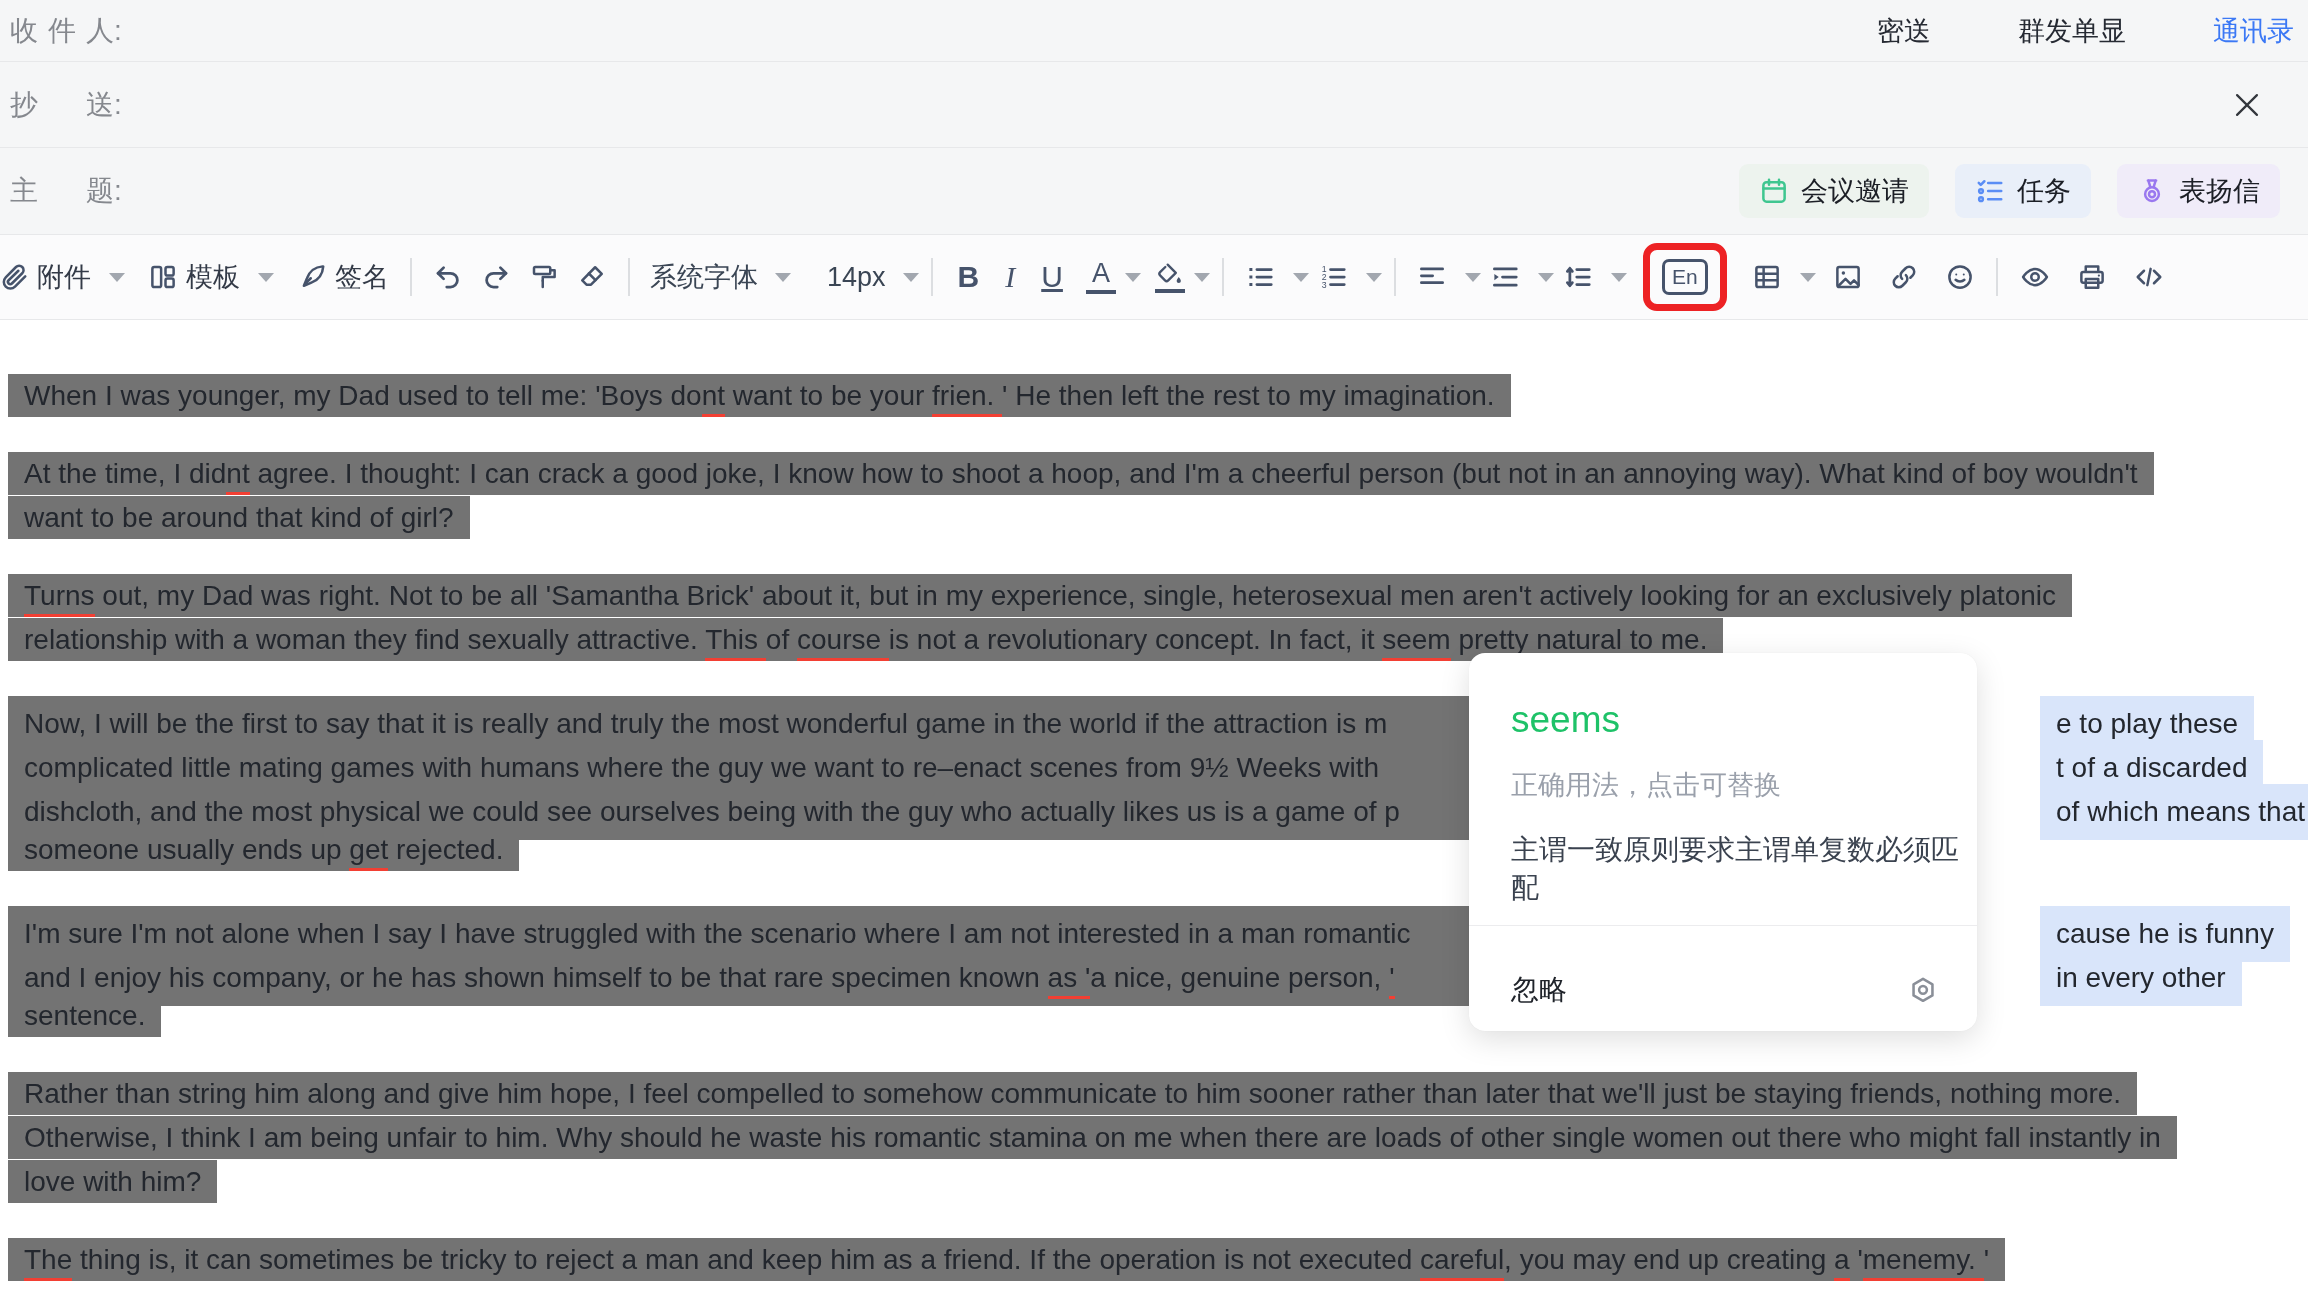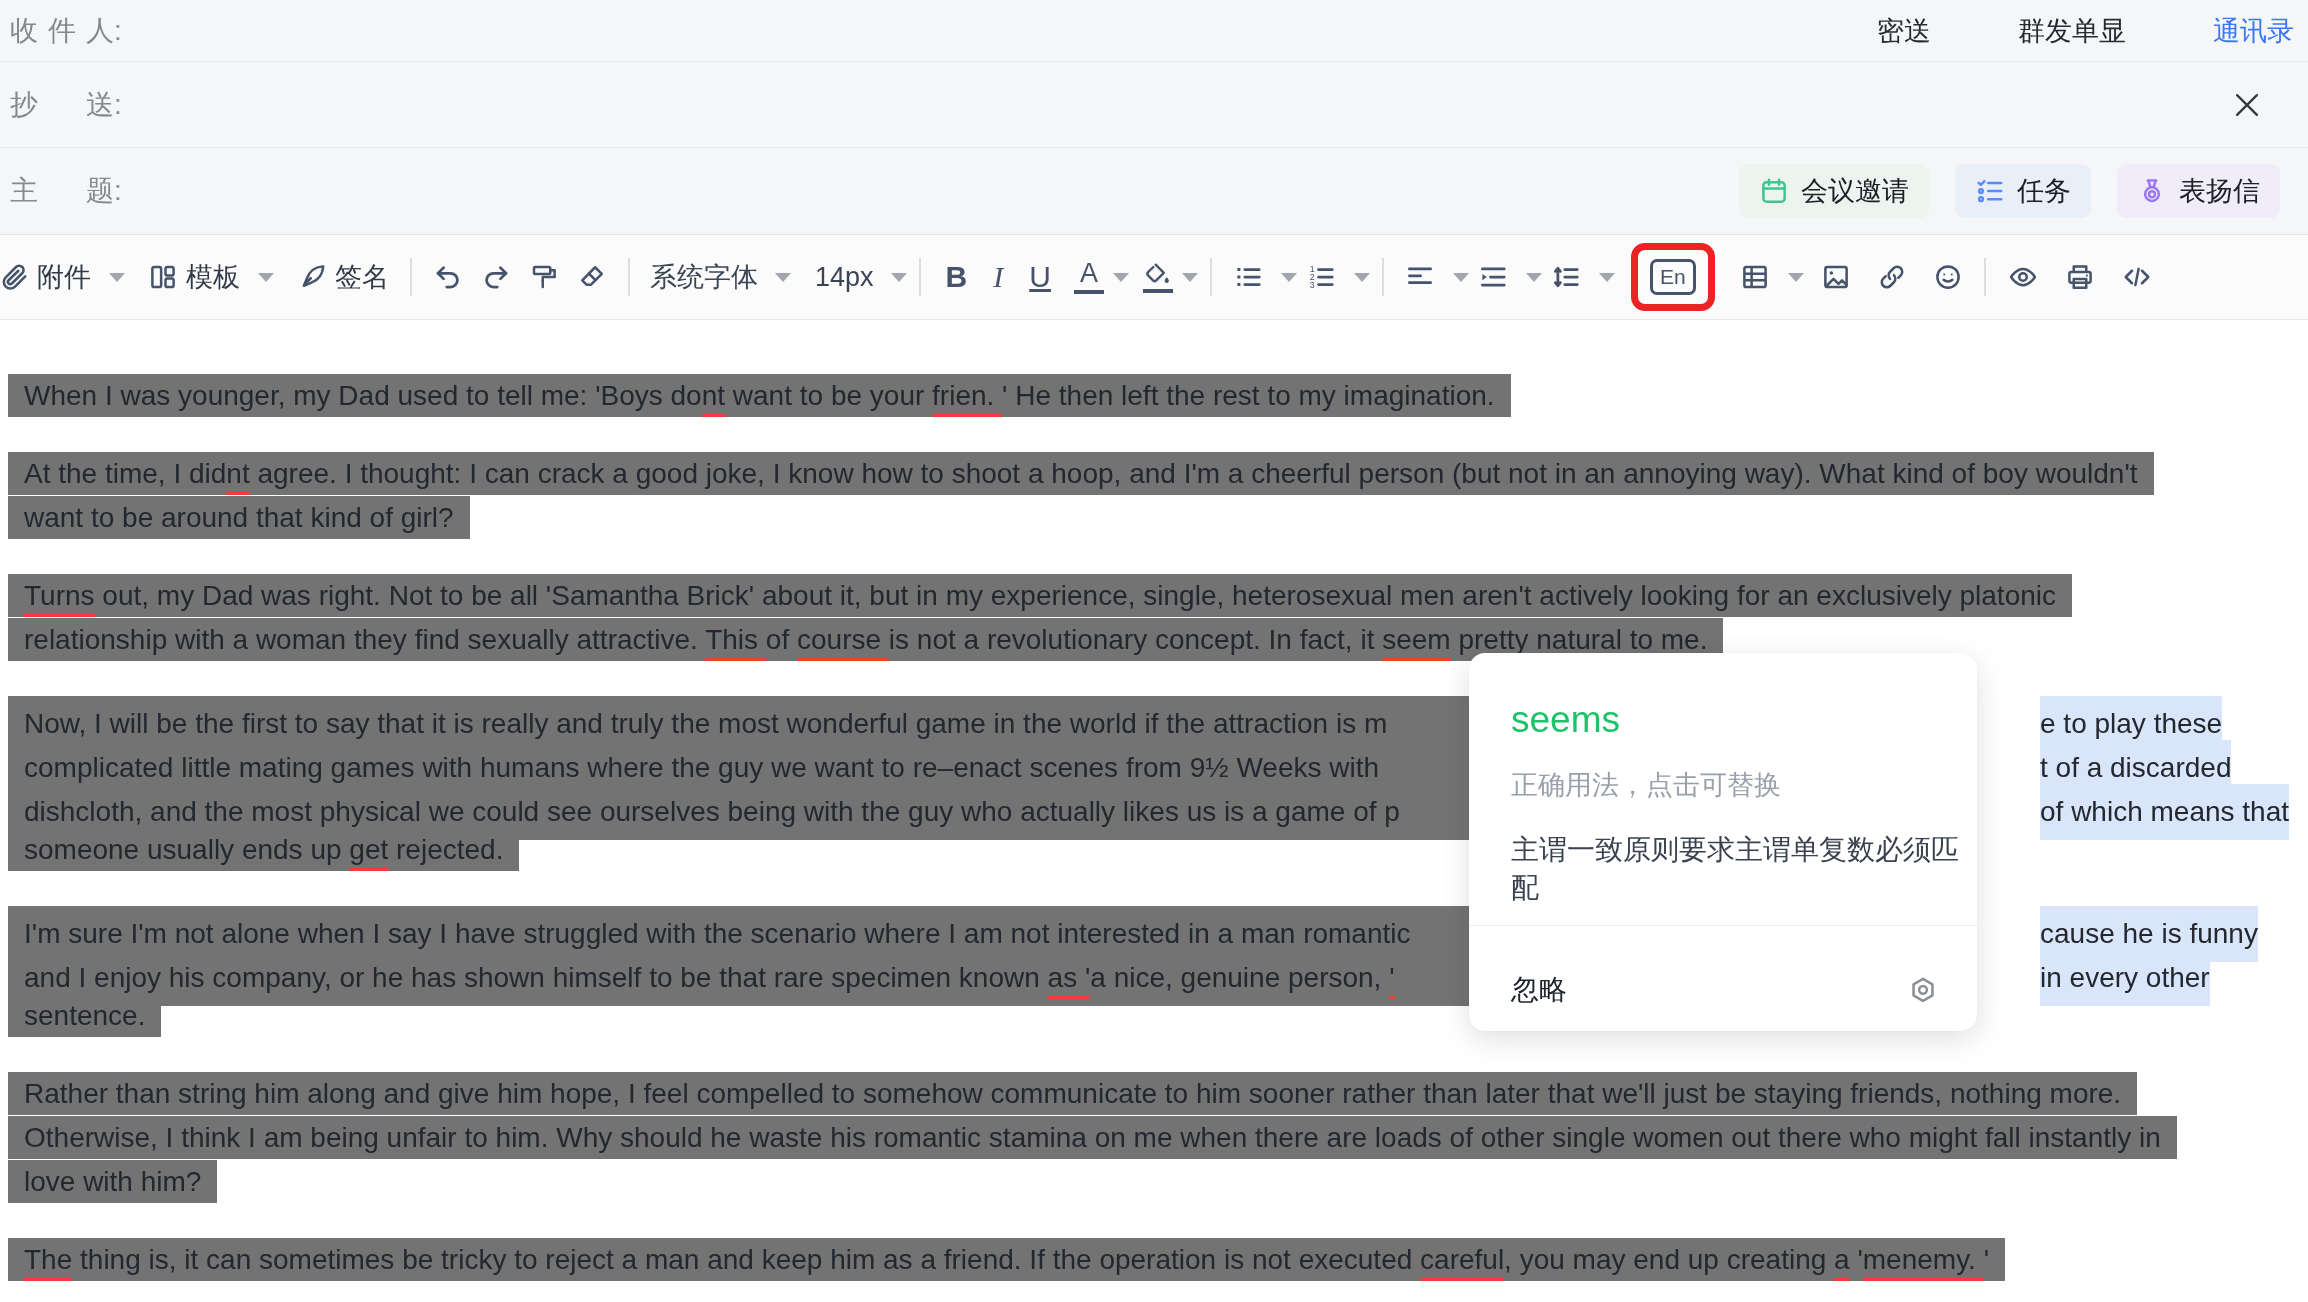--- a/index.html
+++ b/index.html
@@ -41,21 +41,21 @@
   .colorA .Aglyph{font-size:27px;color:#46536b;}
   .colorA .bar{width:30px;height:4px;background:#46536b;margin-top:3px;}
   .enbox{border:7px solid #ed2224;border-radius:14px;padding:9px 12px;margin:0 16px;display:flex;align-items:center;flex:0 0 auto;}
   .enbtn{border:3px solid #46536b;border-radius:7px;font-size:21px;font-weight:500;color:#46536b;padding:2px 7px;line-height:1.2;cursor:pointer;}
   
   .editor{position:relative;padding:54px 0 0 8px;background:#fff;}
   .para{margin:0 0 34px 0;}
   .line{position:relative;height:44px;line-height:44px;font-size:28px;white-space:pre;}
   .hl{background:#737373;padding:6px 16px;}
   .hl.fill{display:inline-block;width:1462px;white-space:pre;overflow:visible;}
-  .rfrag{position:absolute;left:2032px;top:0;background:#d9e5fa;padding:6px 0;}
+  .rfrag{position:absolute;left:2032px;top:0;background:#d9e5fa;padding:6px 16px;}
   .err{border-bottom:3.5px solid #f23f33;padding-bottom:3px;}
   
   .popup{position:absolute;left:1469px;top:653px;width:508px;height:378px;background:#fff;border-radius:16px;
          box-shadow:0 8px 30px rgba(0,0,0,0.13),0 0 1px rgba(0,0,0,0.08);z-index:20;box-sizing:border-box;}
   .popup .suggestion{color:#1ec268;font-size:37px;font-weight:500;margin:46px 0 0 42px;cursor:pointer;}
   .popup .hint{color:#9aa0ab;font-size:27px;margin:26px 0 0 42px;}
   .popup .reason{color:#3a424f;font-size:28px;margin:28px 0 0 42px;}
   .popup .pdiv{position:absolute;left:0;right:0;top:272px;height:1px;background:#ececee;}
   .popup .prow{position:absolute;left:42px;right:36px;top:296px;bottom:0;display:flex;align-items:center;justify-content:space-between;}
   .popup .ignore{font-size:28px;color:#20242b;cursor:pointer;}
@@ -188,21 +188,21 @@
         <path d="M9.5 9.2l5.3 5.3"></path>
       </svg>
   </span>
 
   <span class="tdiv"></span>
 
   <span class="fontsel">
     <span>系统字体</span>
   </span>
     <span class="caret"></span>
-  <span class="fontsel" style="margin-left:16px">
+  <span class="fontsel" style="margin-left:28px">
     <span>14px</span>
   </span>
     <span class="caret"></span>
 
   <span class="tdiv"></span>
 
   <span class="txtbtn bold-b">B</span>
   <span class="txtbtn ital-i">I</span>
   <span class="txtbtn under-u">U</span>
   <span class="colorA" style="margin-left:10px">

